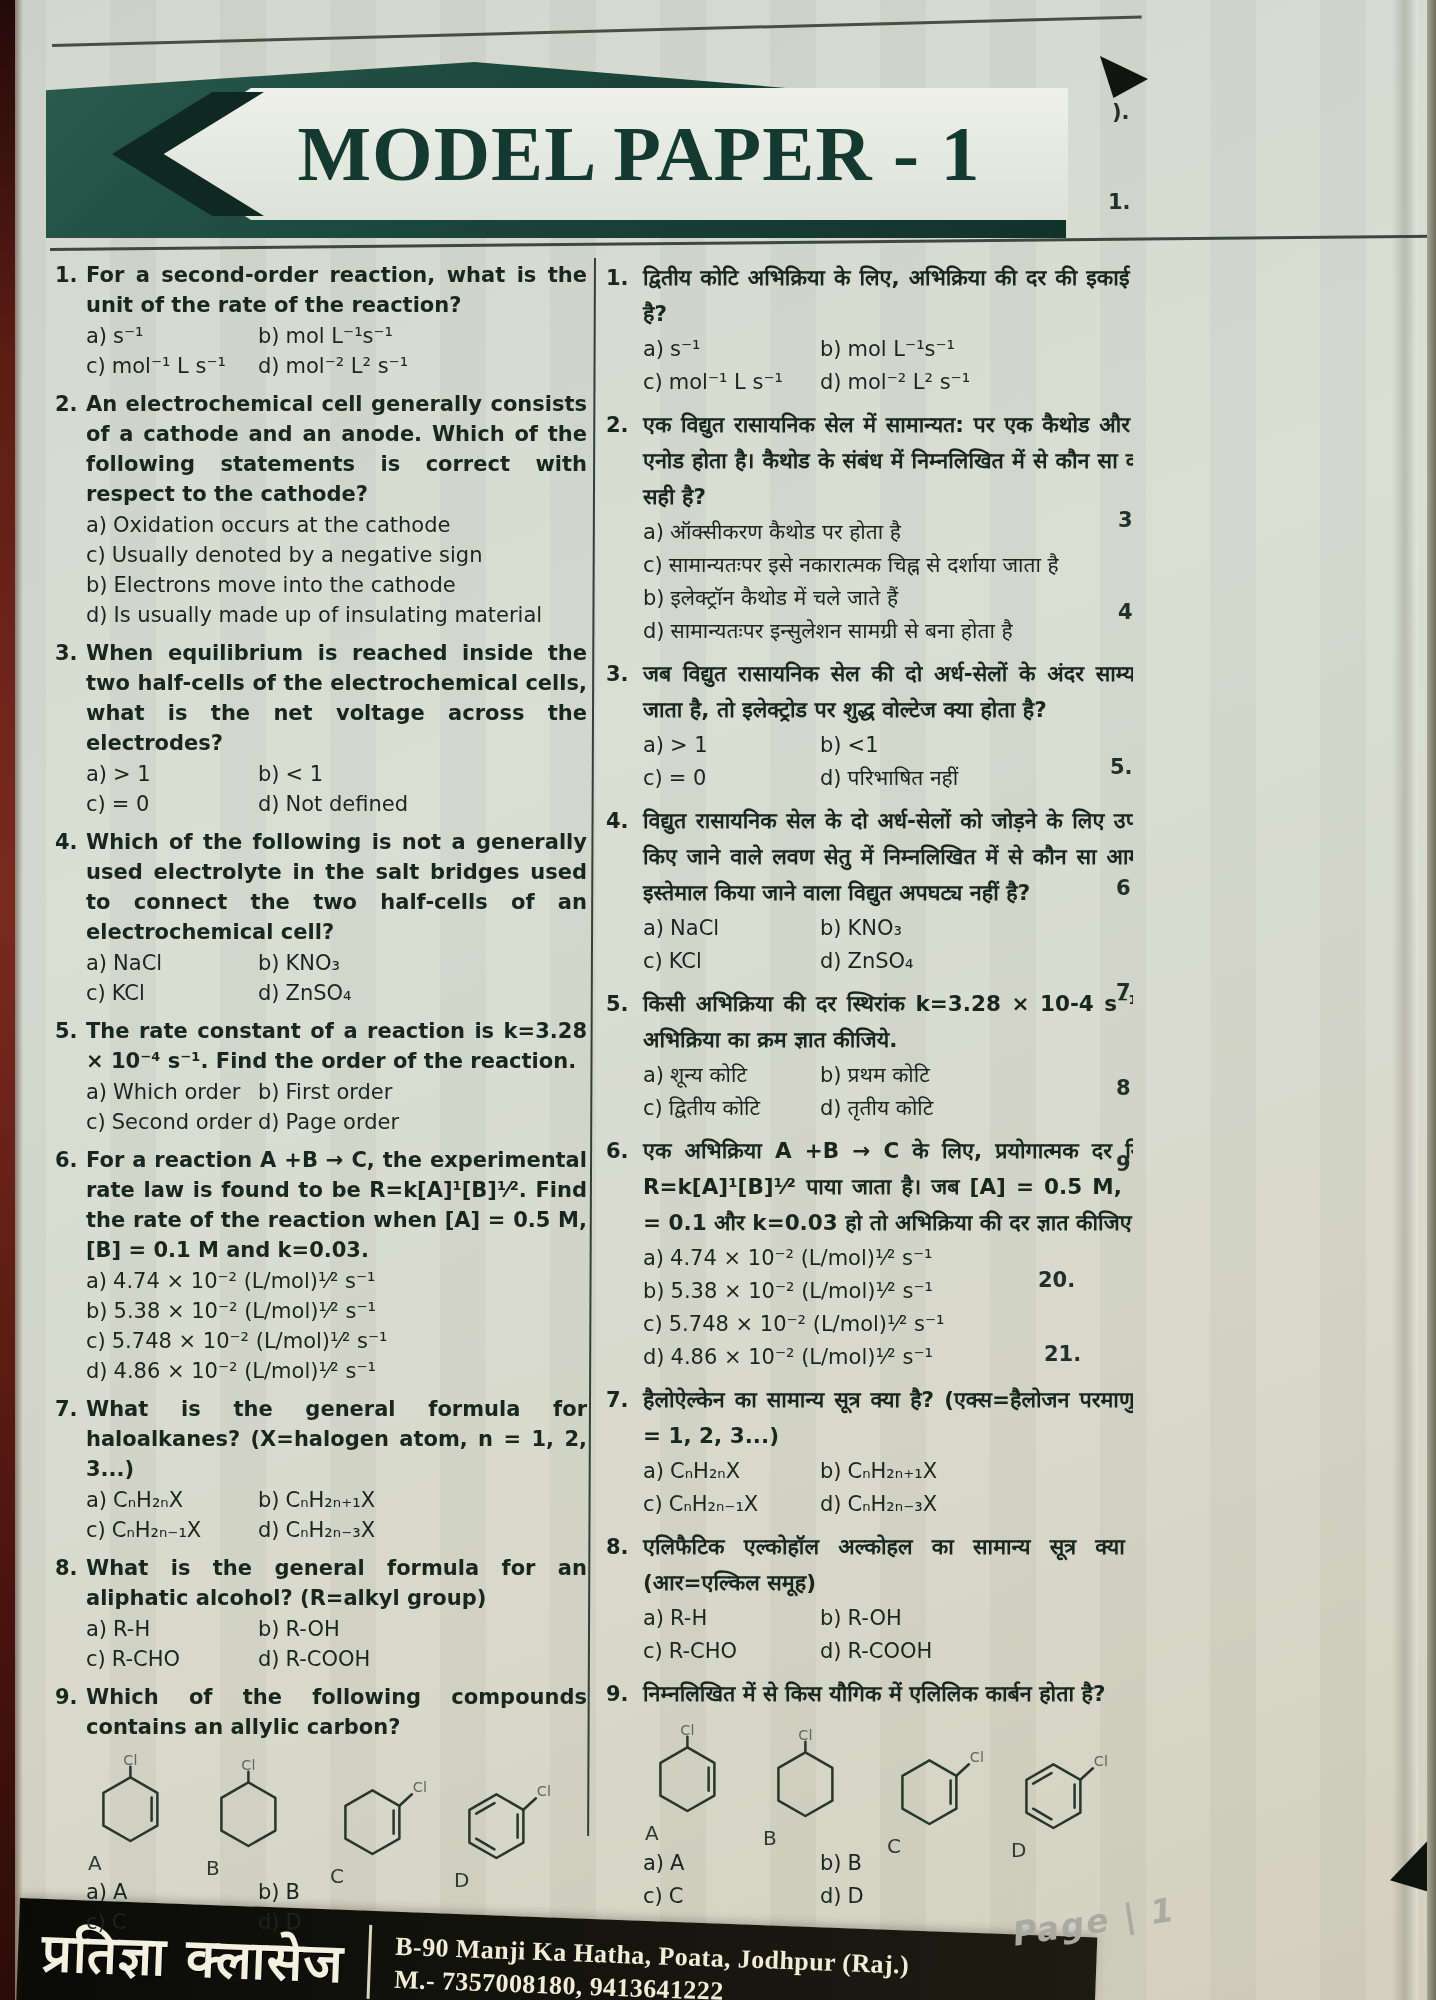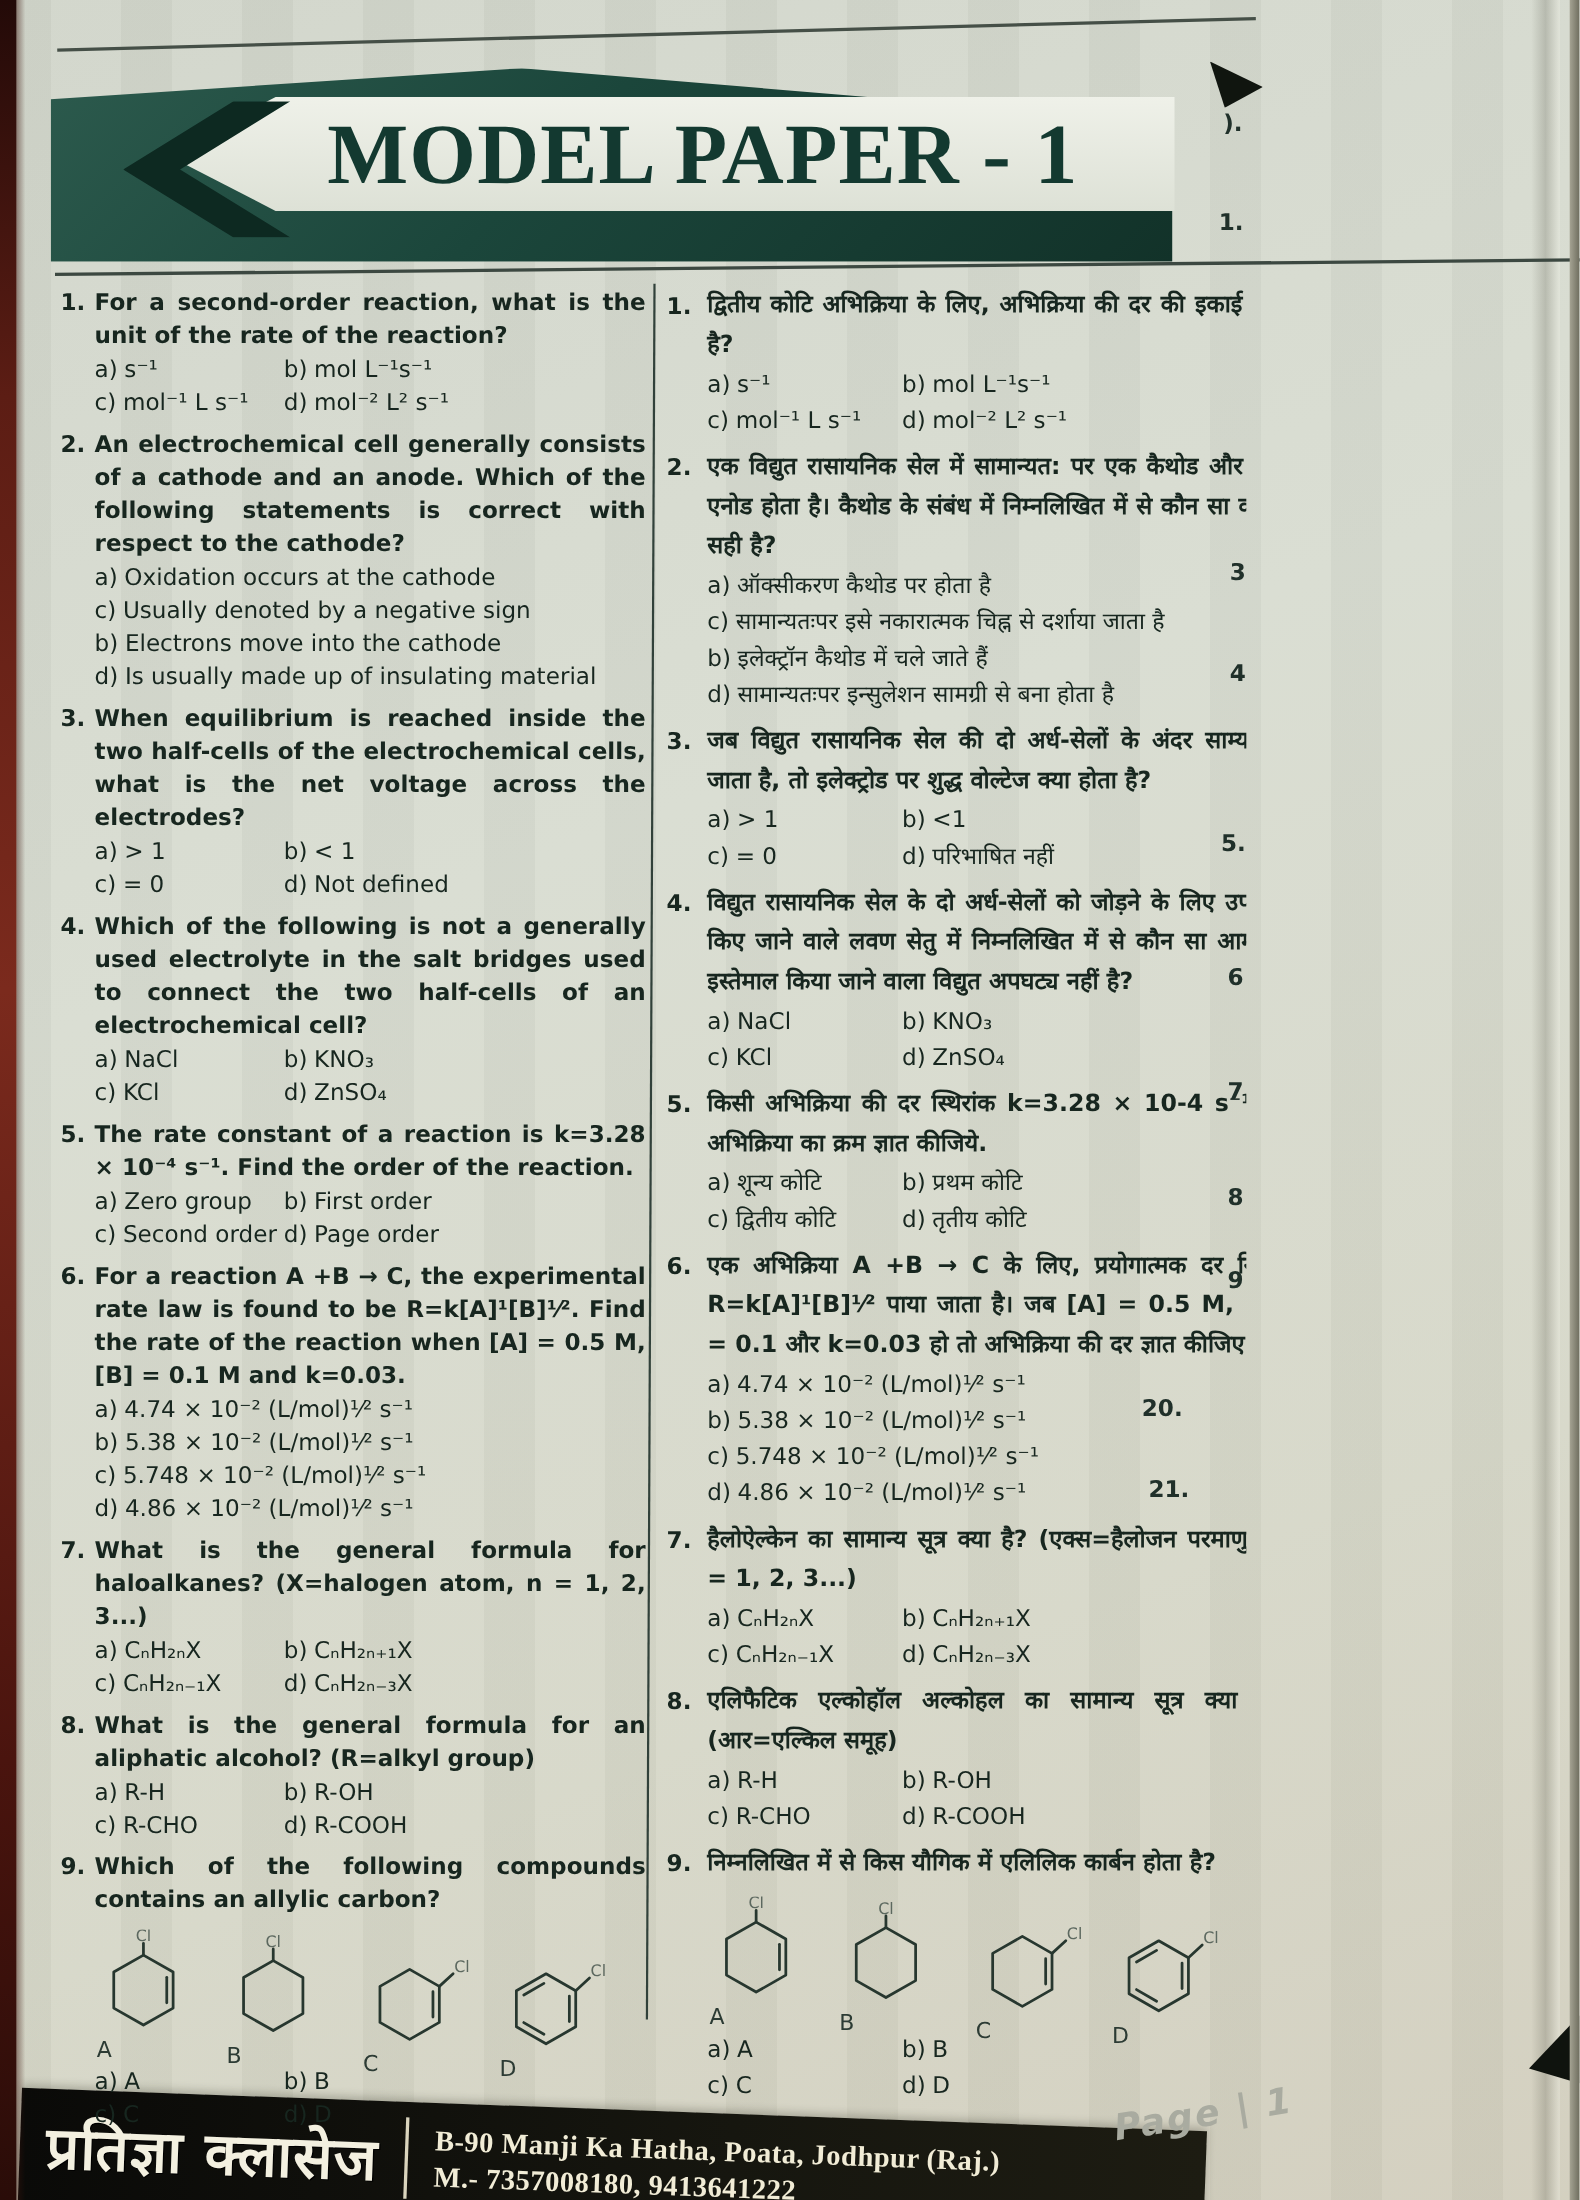--- a/index.html
+++ b/index.html
@@ -24,21 +24,21 @@
   .wedge-br{position:absolute;left:1390px;top:1832px;width:46px;height:62px;background:#0f130e;
     clip-path:polygon(100% 0,100% 100%,0 78%);z-index:2;}
   .fold{position:absolute;left:1392px;top:0;width:26px;height:2000px;z-index:1;
     background:linear-gradient(90deg,rgba(0,0,0,0),rgba(70,70,56,.22),rgba(245,245,235,.35));}
   .edge-r{position:absolute;right:0;top:0;width:9px;height:2000px;z-index:5;
     background:linear-gradient(90deg,#a5a393,#6e6d5e);}
   
   .banner-green{position:absolute;left:46px;top:62px;width:1020px;height:176px;z-index:1;
     background:linear-gradient(135deg,#2c5a4d 0%,#1b463b 45%,#123229 100%);
     clip-path:polygon(0 16%,42% 0,100% 28%,100% 100%,0 100%);}
-  .banner-white{position:absolute;left:150px;top:88px;width:918px;height:104px;z-index:2;
+  .banner-white{position:absolute;left:150px;top:88px;width:918px;height:132px;z-index:2;
     background:linear-gradient(180deg,#eff1e9,#dde1d6);
     clip-path:polygon(11% 0,100% 0,100% 100%,11% 100%,0 50%);
     display:flex;align-items:center;justify-content:center;padding-left:60px;box-sizing:border-box;}
   .banner-chevron{position:absolute;left:112px;top:92px;width:152px;height:124px;z-index:3;
     background:#0d2921;clip-path:polygon(100% 0,34% 50%,100% 100%,66% 100%,0 50%,66% 0);}
   .title{font-family:"Liberation Serif","DejaVu Serif",serif;font-weight:bold;font-size:78px;
     letter-spacing:1px;color:#133930;white-space:nowrap;}
   .hrule{position:absolute;left:50px;top:248px;width:1390px;height:3px;background:#3c4841;
     transform:rotate(-0.55deg);transform-origin:left top;z-index:2;}
   
@@ -150,21 +150,21 @@
           <div class="opt"><span class="okey">c)</span><span>KCl</span></div>
           <div class="opt"><span class="okey">d)</span><span>ZnSO₄</span></div>
         </div>
       </div>
     </div>
     <div class="q">
       <div class="qnum">5.</div>
       <div>
         <div class="stem">The rate constant of a reaction is k=3.28 × 10⁻⁴ s⁻¹. Find the order of the reaction.</div>
         <div class="opts grid">
-          <div class="opt"><span class="okey">a)</span><span>Zero group</span></div>
+          <div class="opt"><span class="okey">a)</span><span>Which order</span></div>
           <div class="opt"><span class="okey">b)</span><span>First order</span></div>
           <div class="opt"><span class="okey">c)</span><span>Second order</span></div>
           <div class="opt"><span class="okey">d)</span><span>Page order</span></div>
         </div>
       </div>
     </div>
     <div class="q">
       <div class="qnum">6.</div>
       <div>
         <div class="stem">For a reaction A +B → C, the experimental rate law is found to be R=k[A]¹[B]¹⁄². Find the rate of the reaction when [A] = 0.5 M, [B] = 0.1 M and k=0.03.</div>

